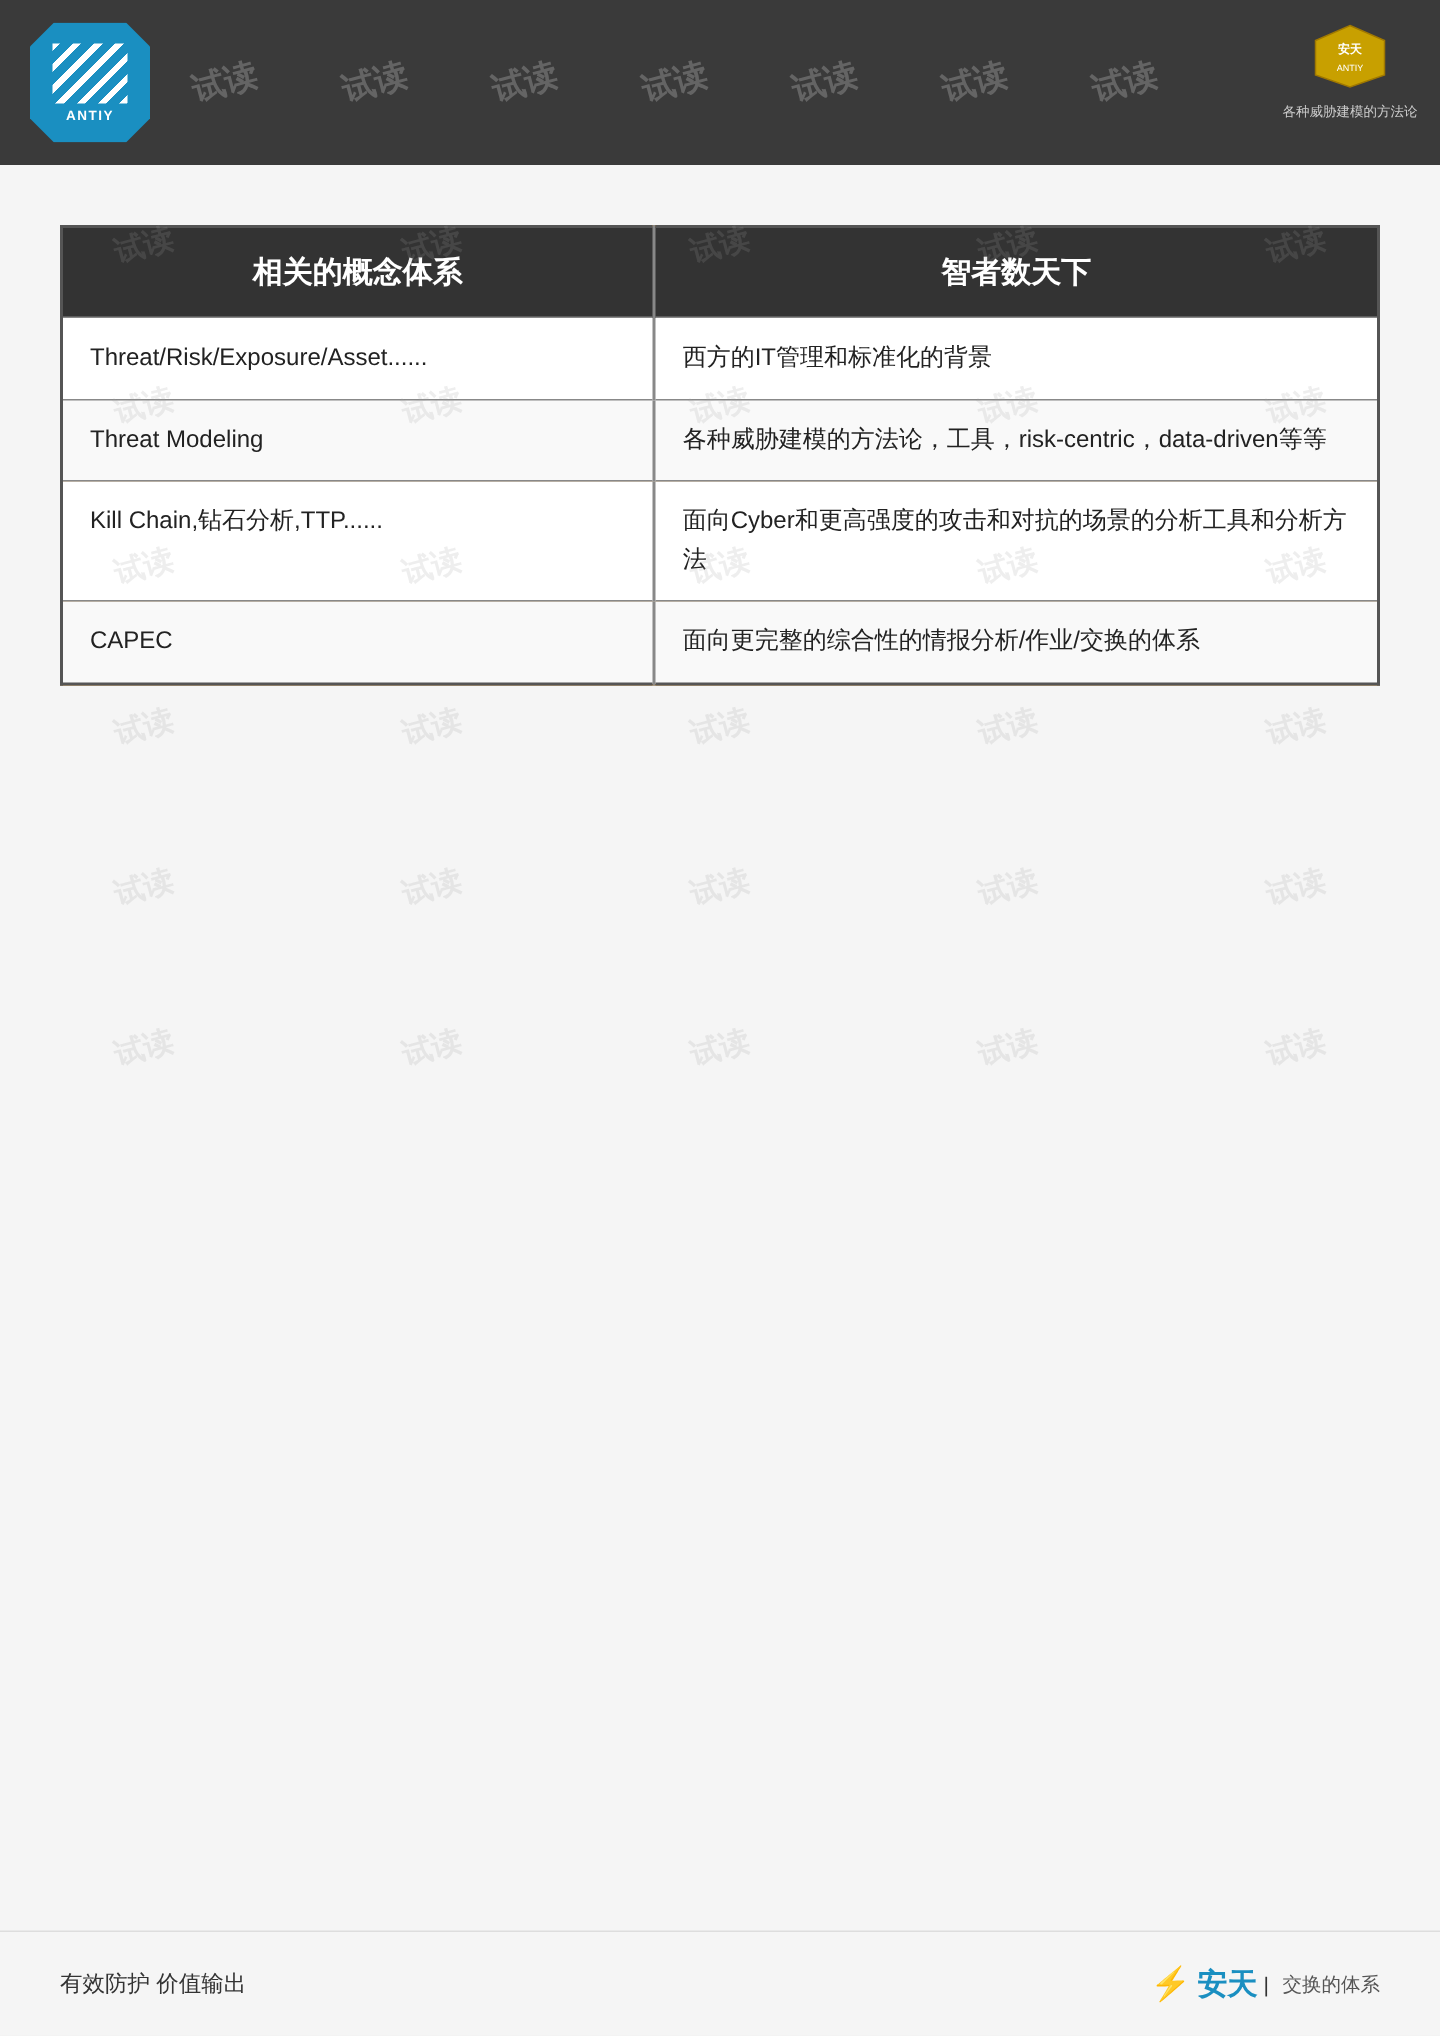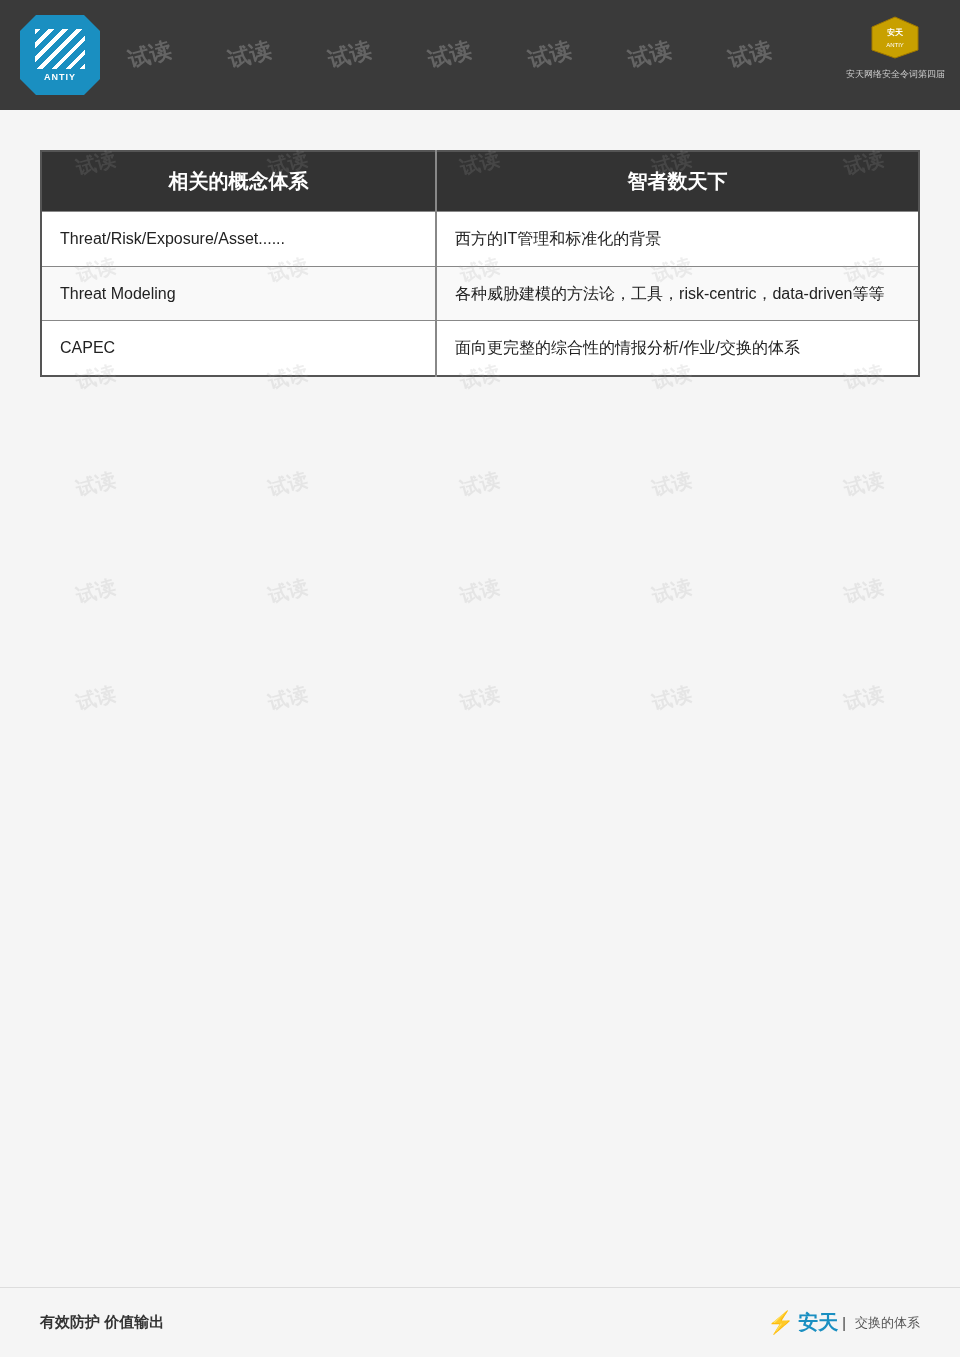--- a/index.html
+++ b/index.html
@@ -185,21 +185,21 @@
       background: #f5f5f5;
       display: flex;
       align-items: center;
       justify-content: space-between;
       padding: 0 40px;
       border-top: 1px solid #ddd;
     }
     .footer-left {
       font-size: 15px;
       color: #333;
-      font-weight: bold;
+      font-weight: normal;
     }
     .footer-right {
       display: flex;
       align-items: center;
     }
     .footer-logo-text {
       font-size: 20px;
       font-weight: bold;
       color: #1a8fc1;
     }
@@ -236,21 +236,21 @@
   </div>
 
   <div class="header-right">
     <div class="header-right-logo">
       <svg class="antiy-icon" viewBox="0 0 55 45" xmlns="http://www.w3.org/2000/svg">
         <polygon points="27,2 50,12 50,35 27,43 4,35 4,12" fill="#c8a000" stroke="#a07800" stroke-width="1"></polygon>
         <text x="27" y="20" text-anchor="middle" fill="white" font-size="8" font-weight="bold">安天</text>
         <text x="27" y="32" text-anchor="middle" fill="white" font-size="6">ANTIY</text>
       </svg>
     </div>
-    <div class="header-right-subtitle">安天网络安全令词第四届</div>
+    <div class="header-right-subtitle">各种威胁建模的方法论</div>
   </div>
 </div>
 
 <div class="watermark-body">
   <div class="wm-row">
     <span class="wm-body-text">试读</span>
     <span class="wm-body-text">试读</span>
     <span class="wm-body-text">试读</span>
     <span class="wm-body-text">试读</span>
     <span class="wm-body-text">试读</span>
@@ -303,20 +303,24 @@
     <tbody id="table-body">
     <tr>
           <td>Threat/Risk/Exposure/Asset......</td>
           <td>西方的IT管理和标准化的背景</td>
         </tr>
         <tr>
           <td>Threat Modeling</td>
           <td>各种威胁建模的方法论，工具，risk-centric，data-driven等等</td>
         </tr>
         <tr>
+          <td>Kill Chain,钻石分析,TTP......</td>
+          <td>面向Cyber和更高强度的攻击和对抗的场景的分析工具和分析方法</td>
+        </tr>
+        <tr>
           <td>CAPEC</td>
           <td>面向更完整的综合性的情报分析/作业/交换的体系</td>
         </tr>
       </tbody>
   </table>
 </div>
 
 <div class="footer">
   <div class="footer-left">有效防护 价值输出</div>
   <div class="footer-right">

